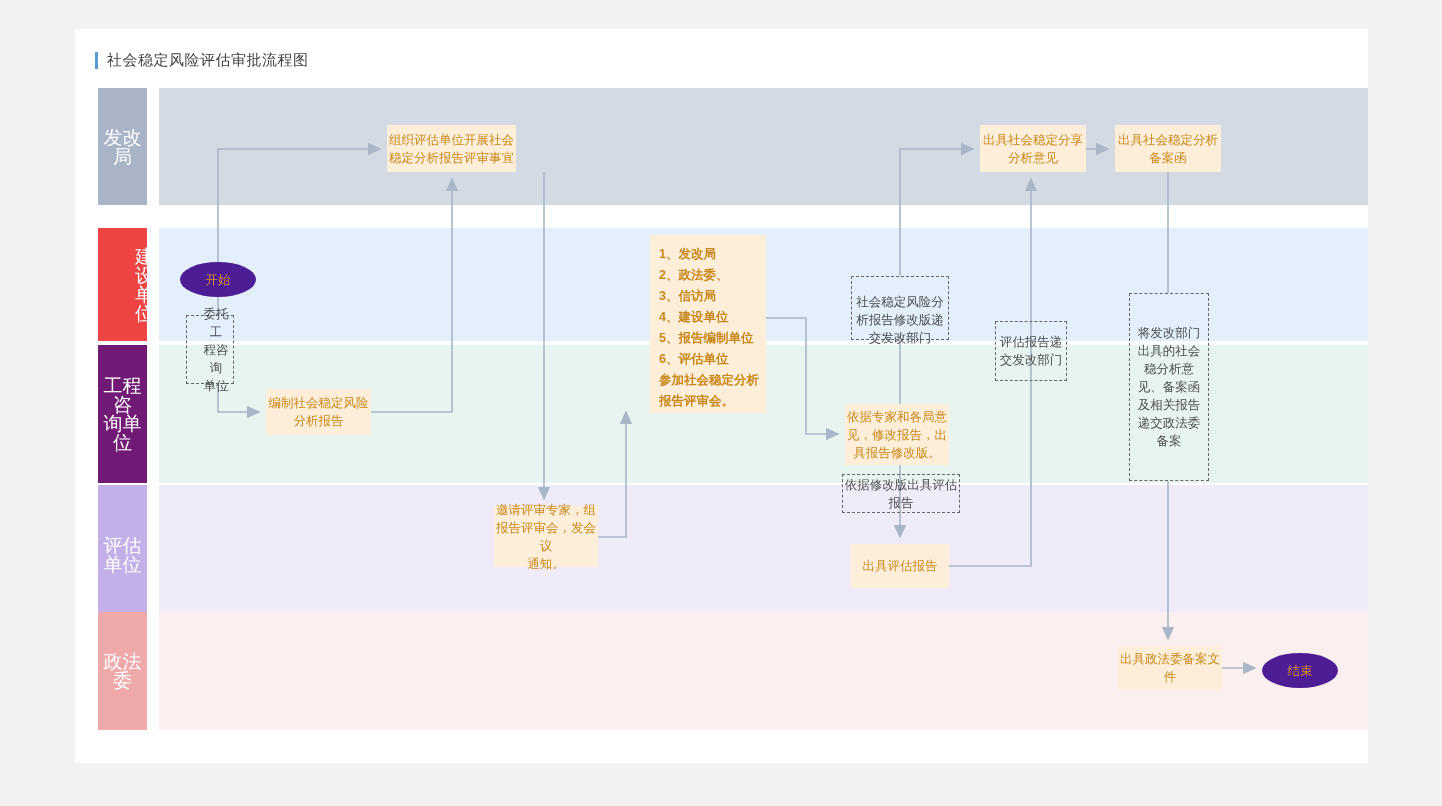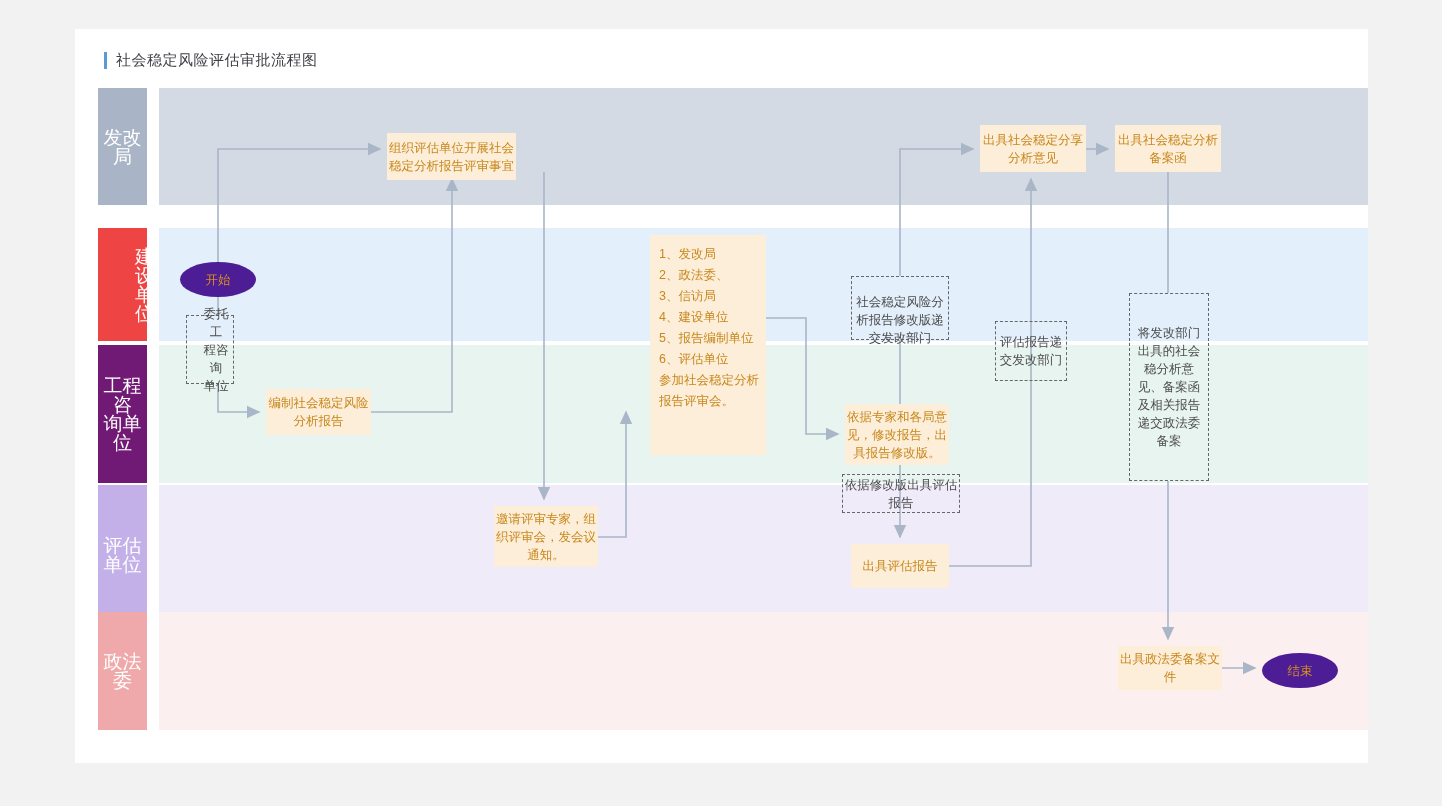--- a/index.html
+++ b/index.html
@@ -7,21 +7,21 @@
     width:1442px;height:806px;
     background:#f2f2f2;
     font-family:"Liberation Sans","DejaVu Sans",sans-serif;
     overflow:hidden;
   }
   #panel{
     position:absolute;left:75px;top:29px;width:1293px;height:734px;
     background:#ffffff;
   }
   
-  #title-wrap{position:absolute;left:20px;top:22px;display:flex;align-items:center;margin-left:9px;}
+  #title-wrap{position:absolute;left:20px;top:22px;display:flex;align-items:center;}
   #title-bar{width:3px;height:17px;background:#5b9bd5;margin-right:9px;}
   #title-text{font-size:15px;color:#3f3f46;letter-spacing:.5px;white-space:nowrap;}
 
   
   #canvas{position:absolute;left:0;top:0;width:1293px;height:734px;}
   .lane-label{
     position:absolute;display:flex;align-items:center;justify-content:center;
     color:#ffffff;font-size:19px;line-height:19px;text-align:center;
     box-sizing:border-box;
   }
@@ -123,30 +123,30 @@
         </div>
         <div class="node dashed" style="left: 111px; top: 286px; width: 48px; height: 69px; padding-left: 12px;">
           <span style="white-space: pre-line;">委托工
 程咨询
 单位</span>
         </div>
         <div class="node solid" style="left: 191px; top: 360px; width: 105px; height: 46px;">
           <span style="white-space: pre-line;">编制社会稳定风险
 分析报告</span>
         </div>
-        <div class="node solid" style="left: 312px; top: 104px; width: 129px; height: 47px; font-family: Liberation Serif, serif;">
+        <div class="node solid" style="left: 312px; top: 96px; width: 129px; height: 47px; font-family: Liberation Serif, serif;">
           <span style="white-space: pre-line;">组织评估单位开展社会
 稳定分析报告评审事宜</span>
         </div>
         <div class="node solid" style="left: 419px; top: 477px; width: 104px; height: 61px;">
           <span style="white-space: pre-line;">邀请评审专家，组
-织评审会，发会议
+报告评审会，发会议
 通知。</span>
         </div>
-        <div class="node listbox" style="left: 575px; top: 206px; width: 116px; height: 220px;">
+        <div class="node listbox" style="left: 575px; top: 206px; width: 116px; height: 178px; font-weight: bold;">
           <span style="white-space: pre-line;">1、发改局
 2、政法委、
 3、信访局
 4、建设单位
 5、报告编制单位
 6、评估单位
 参加社会稳定分析
 报告评审会。</span>
         </div>
         <div class="node solid" style="left: 770px; top: 375px; width: 104px; height: 61px;">

